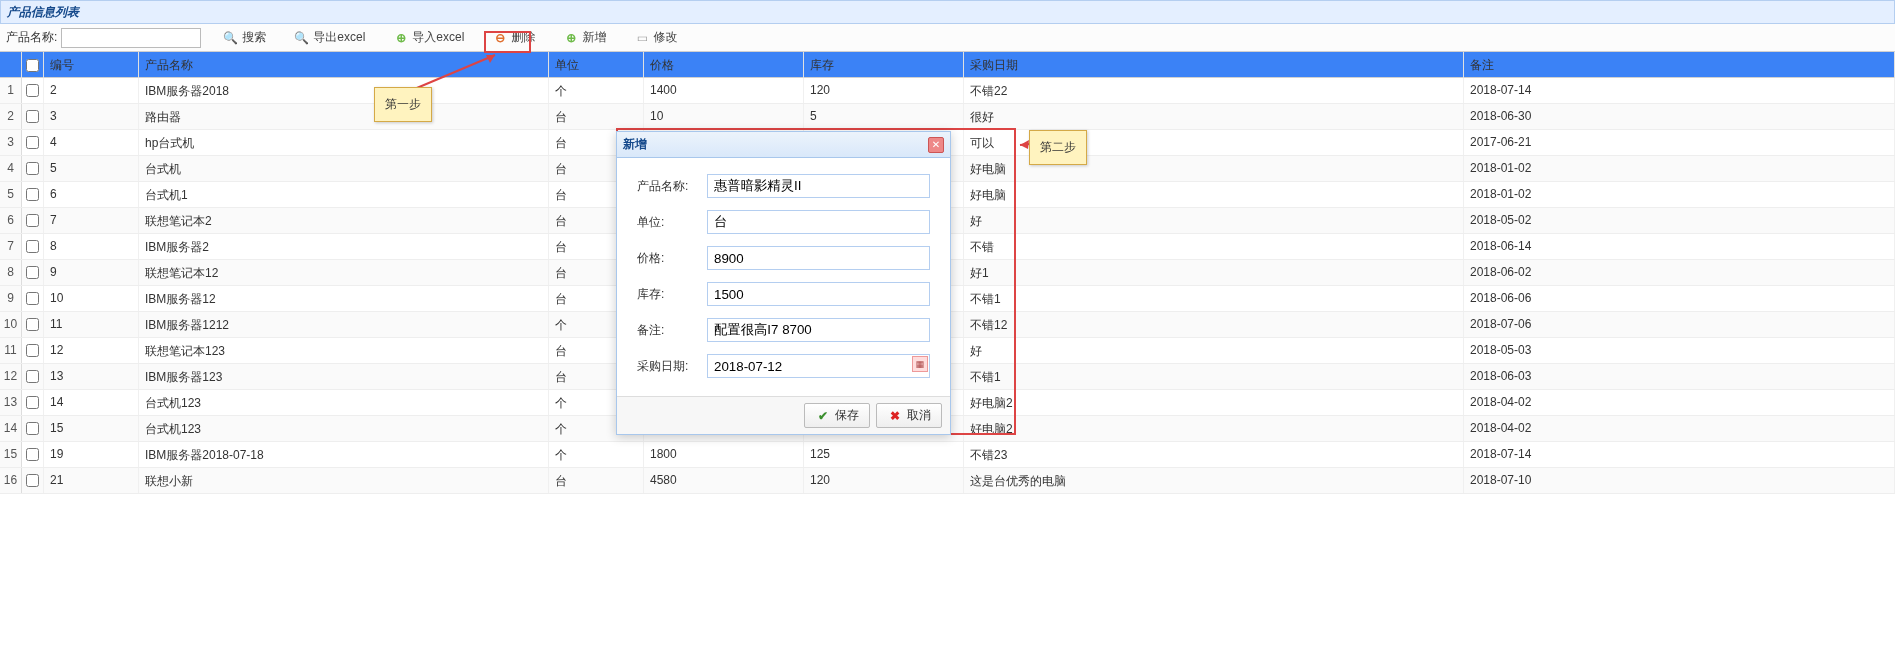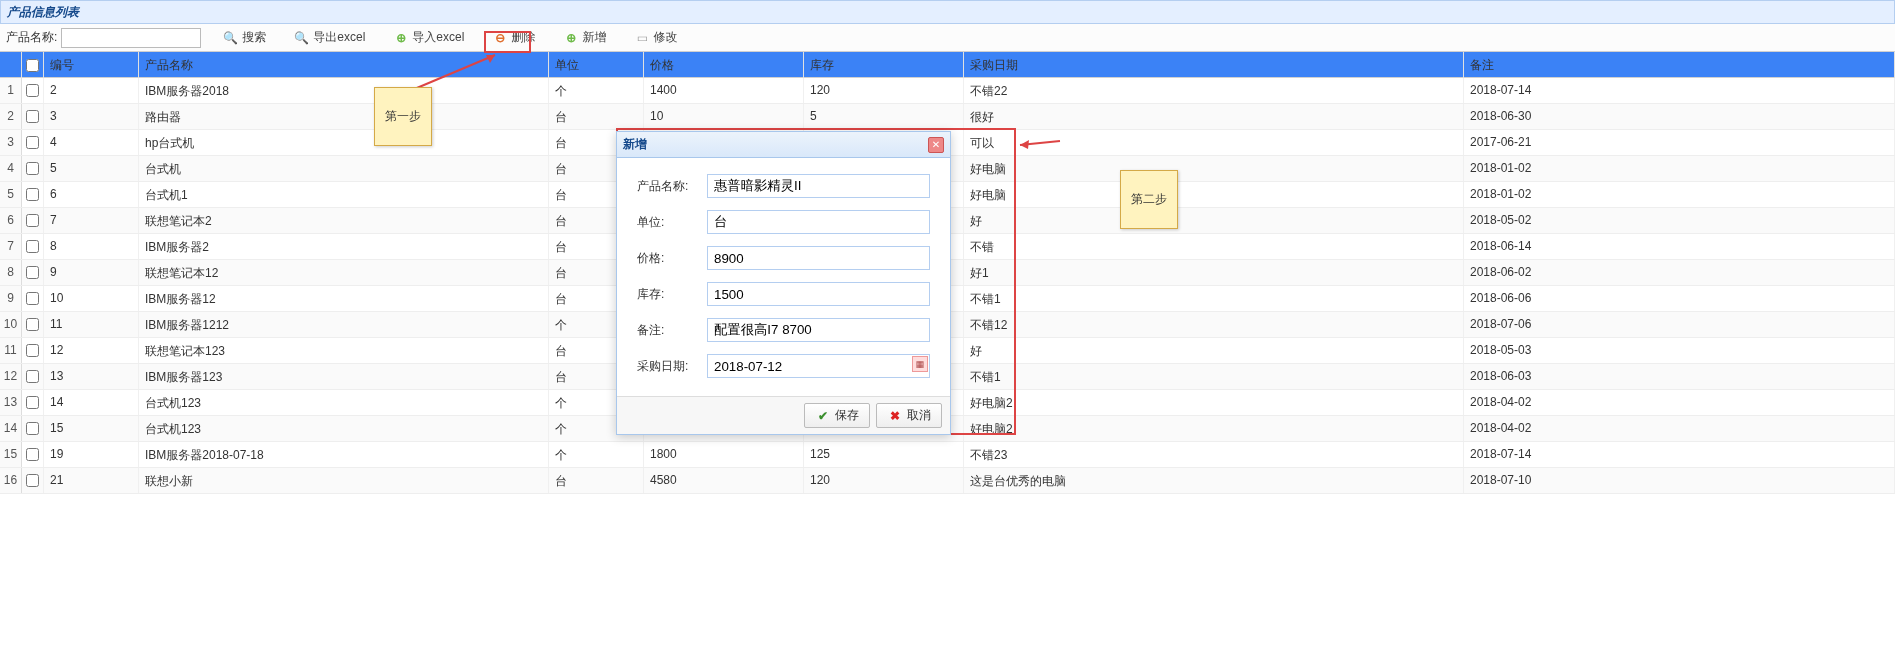--- a/index.html
+++ b/index.html
@@ -43,23 +43,23 @@
     .form-input { flex: 1; height: 24px; border: 1px solid #b4cef0; padding: 0 6px; position: relative; }
     .date-trigger { position: absolute; right: 2px; top: 2px; width: 16px; height: 16px; background: #fdd; border:1px solid #e99; display:flex; align-items:center; justify-content:center; font-size:9px; color:#a44;}
     .form-wrap { position: relative; flex: 1; display: flex; }
 
     .dialog-footer { border-top: 1px solid #ddd; padding: 6px 8px; display: flex; justify-content: flex-end; gap: 6px; background: #f7f7f7; }
     .dlg-btn { border: 1px solid #bbb; background: linear-gradient(#fff,#eee); padding: 3px 10px; display: inline-flex; align-items: center; gap: 4px; cursor: pointer; border-radius: 2px; }
 
     .red-box { position: absolute; left: 484px; top: 31px; width: 47px; height: 22px; border: 2px solid #d44; z-index: 50; pointer-events: none; }
     .red-box2 { position: absolute; left: 616px; top: 128px; width: 400px; height: 307px; border: 2px solid #d44; z-index: 50; pointer-events: none; }
 
-    .callout { position: absolute; background: #fff3bf; border: 1px solid #d4a947; padding: 20px 10px; color: #333; z-index: 60; box-shadow: 1px 1px 3px rgba(0,0,0,0.2); }
+    .callout { position: absolute; background: #fff3bf; border: 1px solid #d4a947; padding: 8px 10px; color: #333; z-index: 60; box-shadow: 1px 1px 3px rgba(0,0,0,0.2); }
     .callout1 { left: 374px; top: 87px; }
-    .callout2 { left: 1120px; top: 130px; margin-top: 40px; }
+    .callout2 { left: 1029px; top: 130px; }
 
     .arrow { position: absolute; z-index: 55; pointer-events: none; }
     .arrow1 { left: 400px; top: 53px; width: 110px; height: 50px; }
     .arrow2 { left: 1015px; top: 133px; width: 50px; height: 16px; }
 
     input[type=checkbox] { width: 13px; height: 13px; }
   </style>
 </head>
 <body>
 

